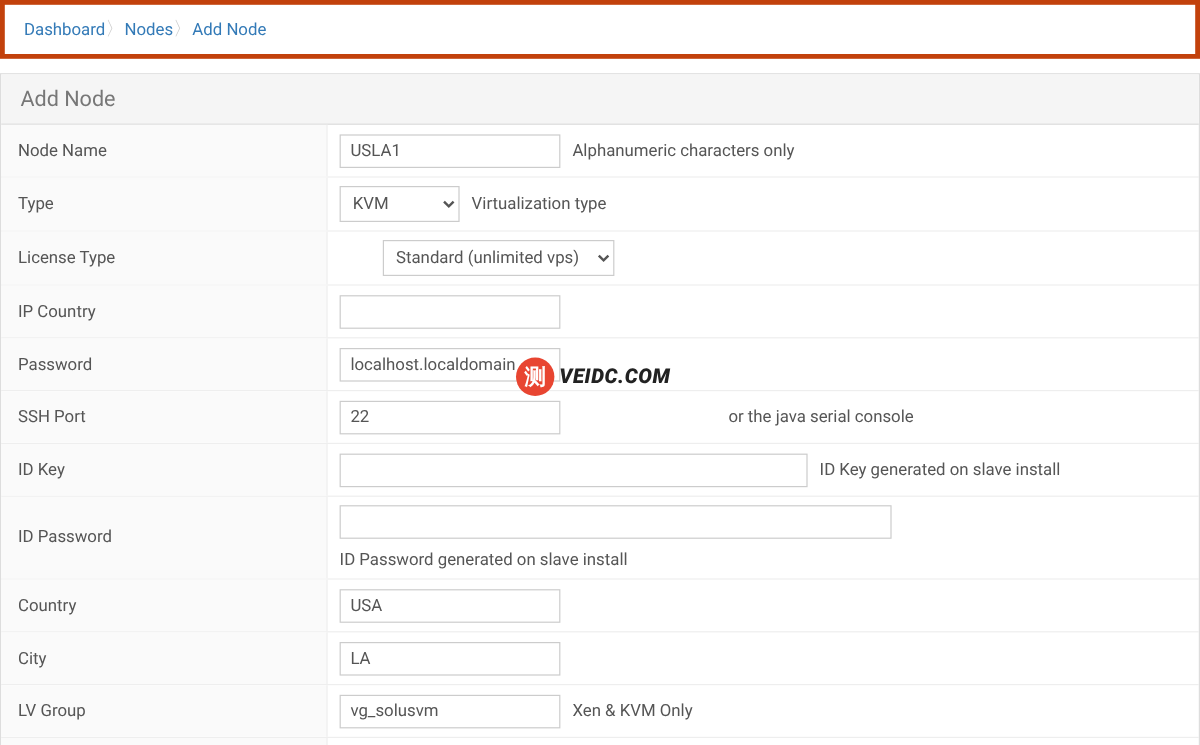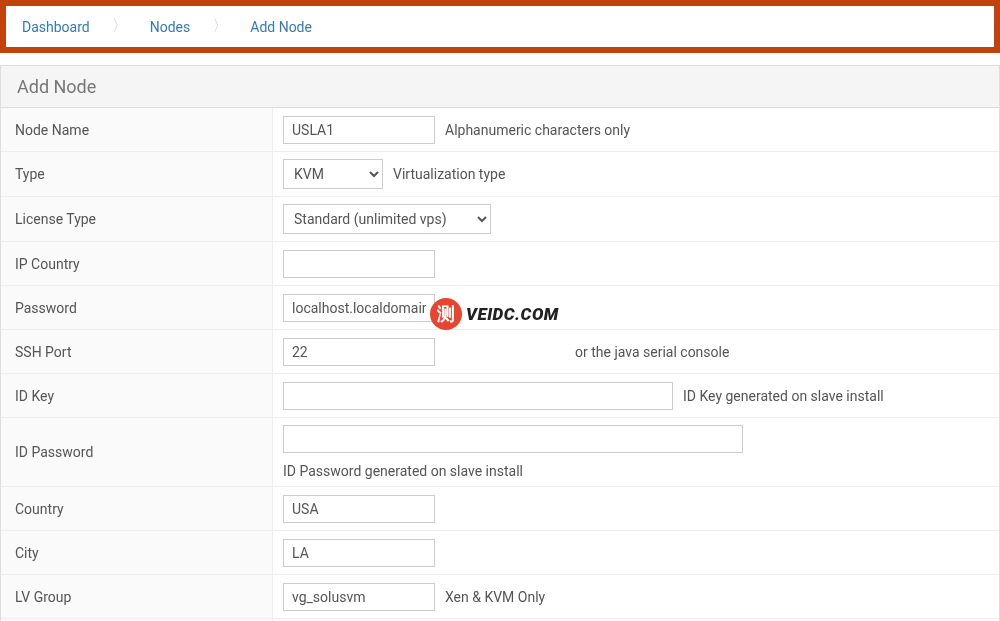--- a/index.html
+++ b/index.html
@@ -8,25 +8,25 @@
       padding: 0;
     }
     body {
       font-family: "Segoe UI", -apple-system, BlinkMacSystemFont, Roboto, Helvetica, Arial, sans-serif;
       font-size: 14px;
       color: #555;
       background: #fff;
       width: 1000px;
     }
     .breadcrumb {
-      border: 6px solid #c2410c;
+      border: 4px solid #c2410c;
       padding: 10px 16px;
       display: flex;
       align-items: center;
-      gap: 22px;
+      gap: 0;
       background: #fff;
     }
     .breadcrumb a {
       color: #337ab7;
       text-decoration: none;
       cursor: pointer;
     }
     .breadcrumb .sep {
       color: #ccc;
       font-size: 16px;
@@ -78,23 +78,23 @@
       border: 1px solid #ccc;
       padding: 5px 6px;
       font-size: 14px;
       color: #555;
       background: #fff;
       font-family: inherit;
     }
     .help {
       color: #555;
     }
-    .w-160 { width: 152px; }
+    .w-160 { width: 184px; }
     .w-100 { width: 100px; }
-    .w-200 { width: 208px; }
+    .w-200 { width: 193px; margin-left: 36px; }
     .w-390 { width: 390px; }
     .w-460 { width: 460px; }
     .watermark {
       position: absolute;
       left: 430px;
       top: 298px;
       display: flex;
       align-items: center;
       gap: 4px;
       pointer-events: none;

